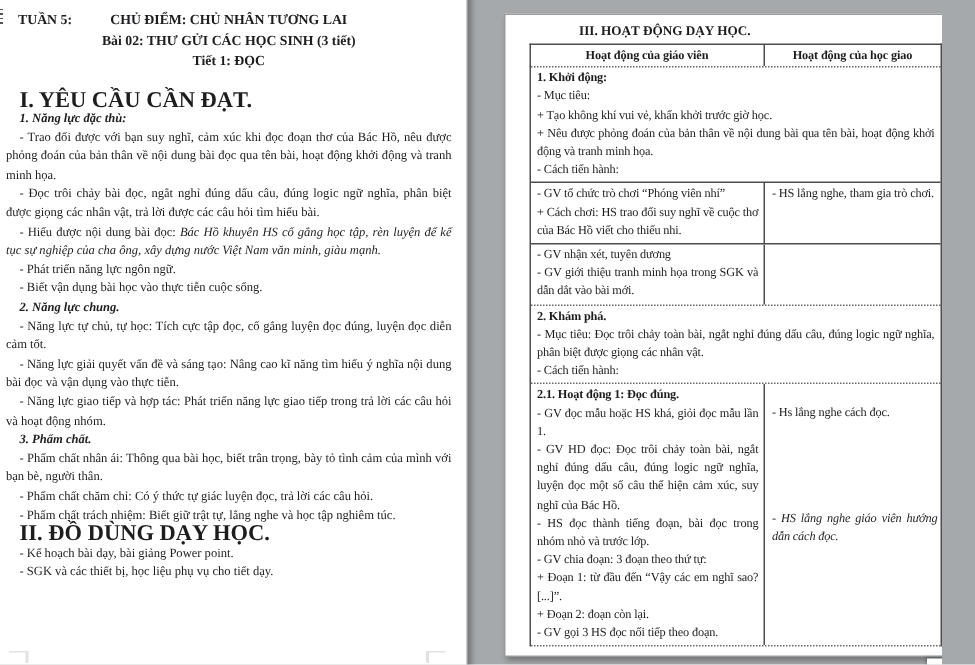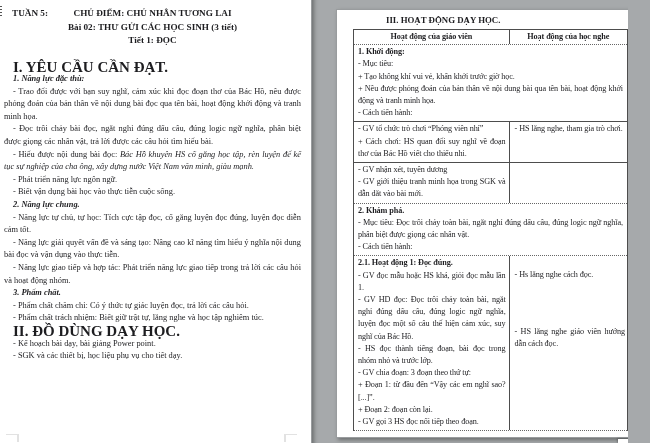--- a/index.html
+++ b/index.html
@@ -41,21 +41,21 @@
   .cols .c-gv{border-right:1px solid var(--table_border);padding:1px 3px 2px 4px;}
   .cols .c-hs{padding:1px 2px 2px 5px;}
   .thead .c-gv{border-right:1px solid var(--table_border);}
   .merged{padding:1px 4px 2px 4px;}
   .solid-top{border-top:1px solid var(--table_border);}
   .dotted-top{border-top:1px dotted #666;}
   .dotted-bottom{border-bottom:1px dotted #666;}
   .bold{font-weight:bold;font-family:Liberation Serif, serif;}
   .just{text-align:justify;}
   .hs-i1{margin-top:12px;}
-  .hs-i2{margin-top:44px;}
+  .hs-i2{margin-top:58px;font-style:italic;}
   
   .next-page-corner{position:absolute;left:618px;top:439px;width:32px;height:5px;
         background:#fff;box-shadow:-1px -1px 2px rgba(0,0,0,.25);}
   .edge-artifact{position:absolute;left:0;top:6px;width:2px;height:10px;
         background:repeating-linear-gradient(to bottom,#555 0 1px,transparent 1px 3px);}
 </style>
 </head>
 <body>
 
 <div class="workspace">
@@ -75,50 +75,51 @@
       <p class="p">- Trao đổi được với bạn suy nghĩ, cảm xúc khi đọc đoạn thơ của Bác Hồ, nêu được phỏng đoán của bản thân về nội dung bài đọc qua tên bài, hoạt động khởi động và tranh minh họa.</p>
       <p class="p">- Đọc trôi chảy bài đọc, ngắt nghỉ đúng dấu câu, đúng logic ngữ nghĩa, phân biệt được giọng các nhân vật, trả lời được các câu hỏi tìm hiểu bài.</p>
       <p class="p"><span>- Hiểu được nội dung bài đọc: </span><i>Bác Hồ khuyên HS cố gắng học tập, rèn luyện để kế tục sự nghiệp của cha ông, xây dựng nước Việt Nam văn minh, giàu mạnh.</i></p>
       <p class="p">- Phát triển năng lực ngôn ngữ.</p>
       <p class="p">- Biết vận dụng bài học vào thực tiễn cuộc sống.</p>
       <p class="h2">2. Năng lực chung.</p>
       <p class="p">- Năng lực tự chủ, tự học: Tích cực tập đọc, cố gắng luyện đọc đúng, luyện đọc diễn cảm tốt.</p>
       <p class="p">- Năng lực giải quyết vấn đề và sáng tạo: Nâng cao kĩ năng tìm hiểu ý nghĩa nội dung bài đọc và vận dụng vào thực tiễn.</p>
       <p class="p">- Năng lực giao tiếp và hợp tác: Phát triển năng lực giao tiếp trong trả lời các câu hỏi và hoạt động nhóm.</p>
       <p class="h2">3. Phẩm chất.</p>
+      <p class="p">- Phẩm chất nhân ái: Thông qua bài học, biết trân trọng, bày tỏ tình cảm của mình với bạn bè, người thân.</p>
       <p class="p">- Phẩm chất chăm chỉ: Có ý thức tự giác luyện đọc, trả lời các câu hỏi.</p>
       <p class="p">- Phẩm chất trách nhiệm: Biết giữ trật tự, lắng nghe và học tập nghiêm túc.</p>
       <p class="h1">II. ĐỒ DÙNG DẠY HỌC.</p>
       <p class="p">- Kế hoạch bài dạy, bài giảng Power point.</p>
       <p class="p">- SGK và các thiết bị, học liệu phụ vụ cho tiết dạy.</p>
     </div>
     <div class="crop crop-bl"></div>
     <div class="crop crop-br"></div>
   </div>
 
   <div class="page page-right">
     <div class="r-heading">III. HOẠT ĐỘNG DẠY HỌC.</div>
     <div class="atable">
       <div class="thead row">
         <div class="c-gv cell">Hoạt động của giáo viên</div>
-        <div class="c-hs cell">Hoạt động của học nghe</div>
+        <div class="c-hs cell">Hoạt động của học giao</div>
       </div>
 
       <div class="row merged">
         <div class="bold">1. Khởi động:</div>
         <div>- Mục tiêu:</div>
         <div>+ Tạo không khí vui vẻ, khấn khởi trước giờ học.</div>
         <div class="just">+ Nêu được phỏng đoán của bản thân về nội dung bài qua tên bài, hoạt động khởi động và tranh minh họa.</div>
         <div>- Cách tiến hành:</div>
       </div>
 
       <div class="row cols solid-top">
         <div class="c-gv">
           <div>- GV tổ chức trò chơi “Phóng viên nhí”</div>
-          <div class="just">+ Cách chơi: HS quan đổi suy nghĩ về đoạn thơ của Bác Hồ viết cho thiếu nhi.</div>
+          <div class="just">+ Cách chơi: HS trao đổi suy nghĩ về cuộc thơ của Bác Hồ viết cho thiếu nhi.</div>
         </div>
         <div class="c-hs">
           <div>- HS lắng nghe, tham gia trò chơi.</div>
         </div>
       </div>
 
       <div class="row cols solid-top">
         <div class="c-gv">
           <div>- GV nhận xét, tuyên dương</div>
           <div class="just">- GV giới thiệu tranh minh họa trong SGK và dẫn dắt vào bài mới.</div>

